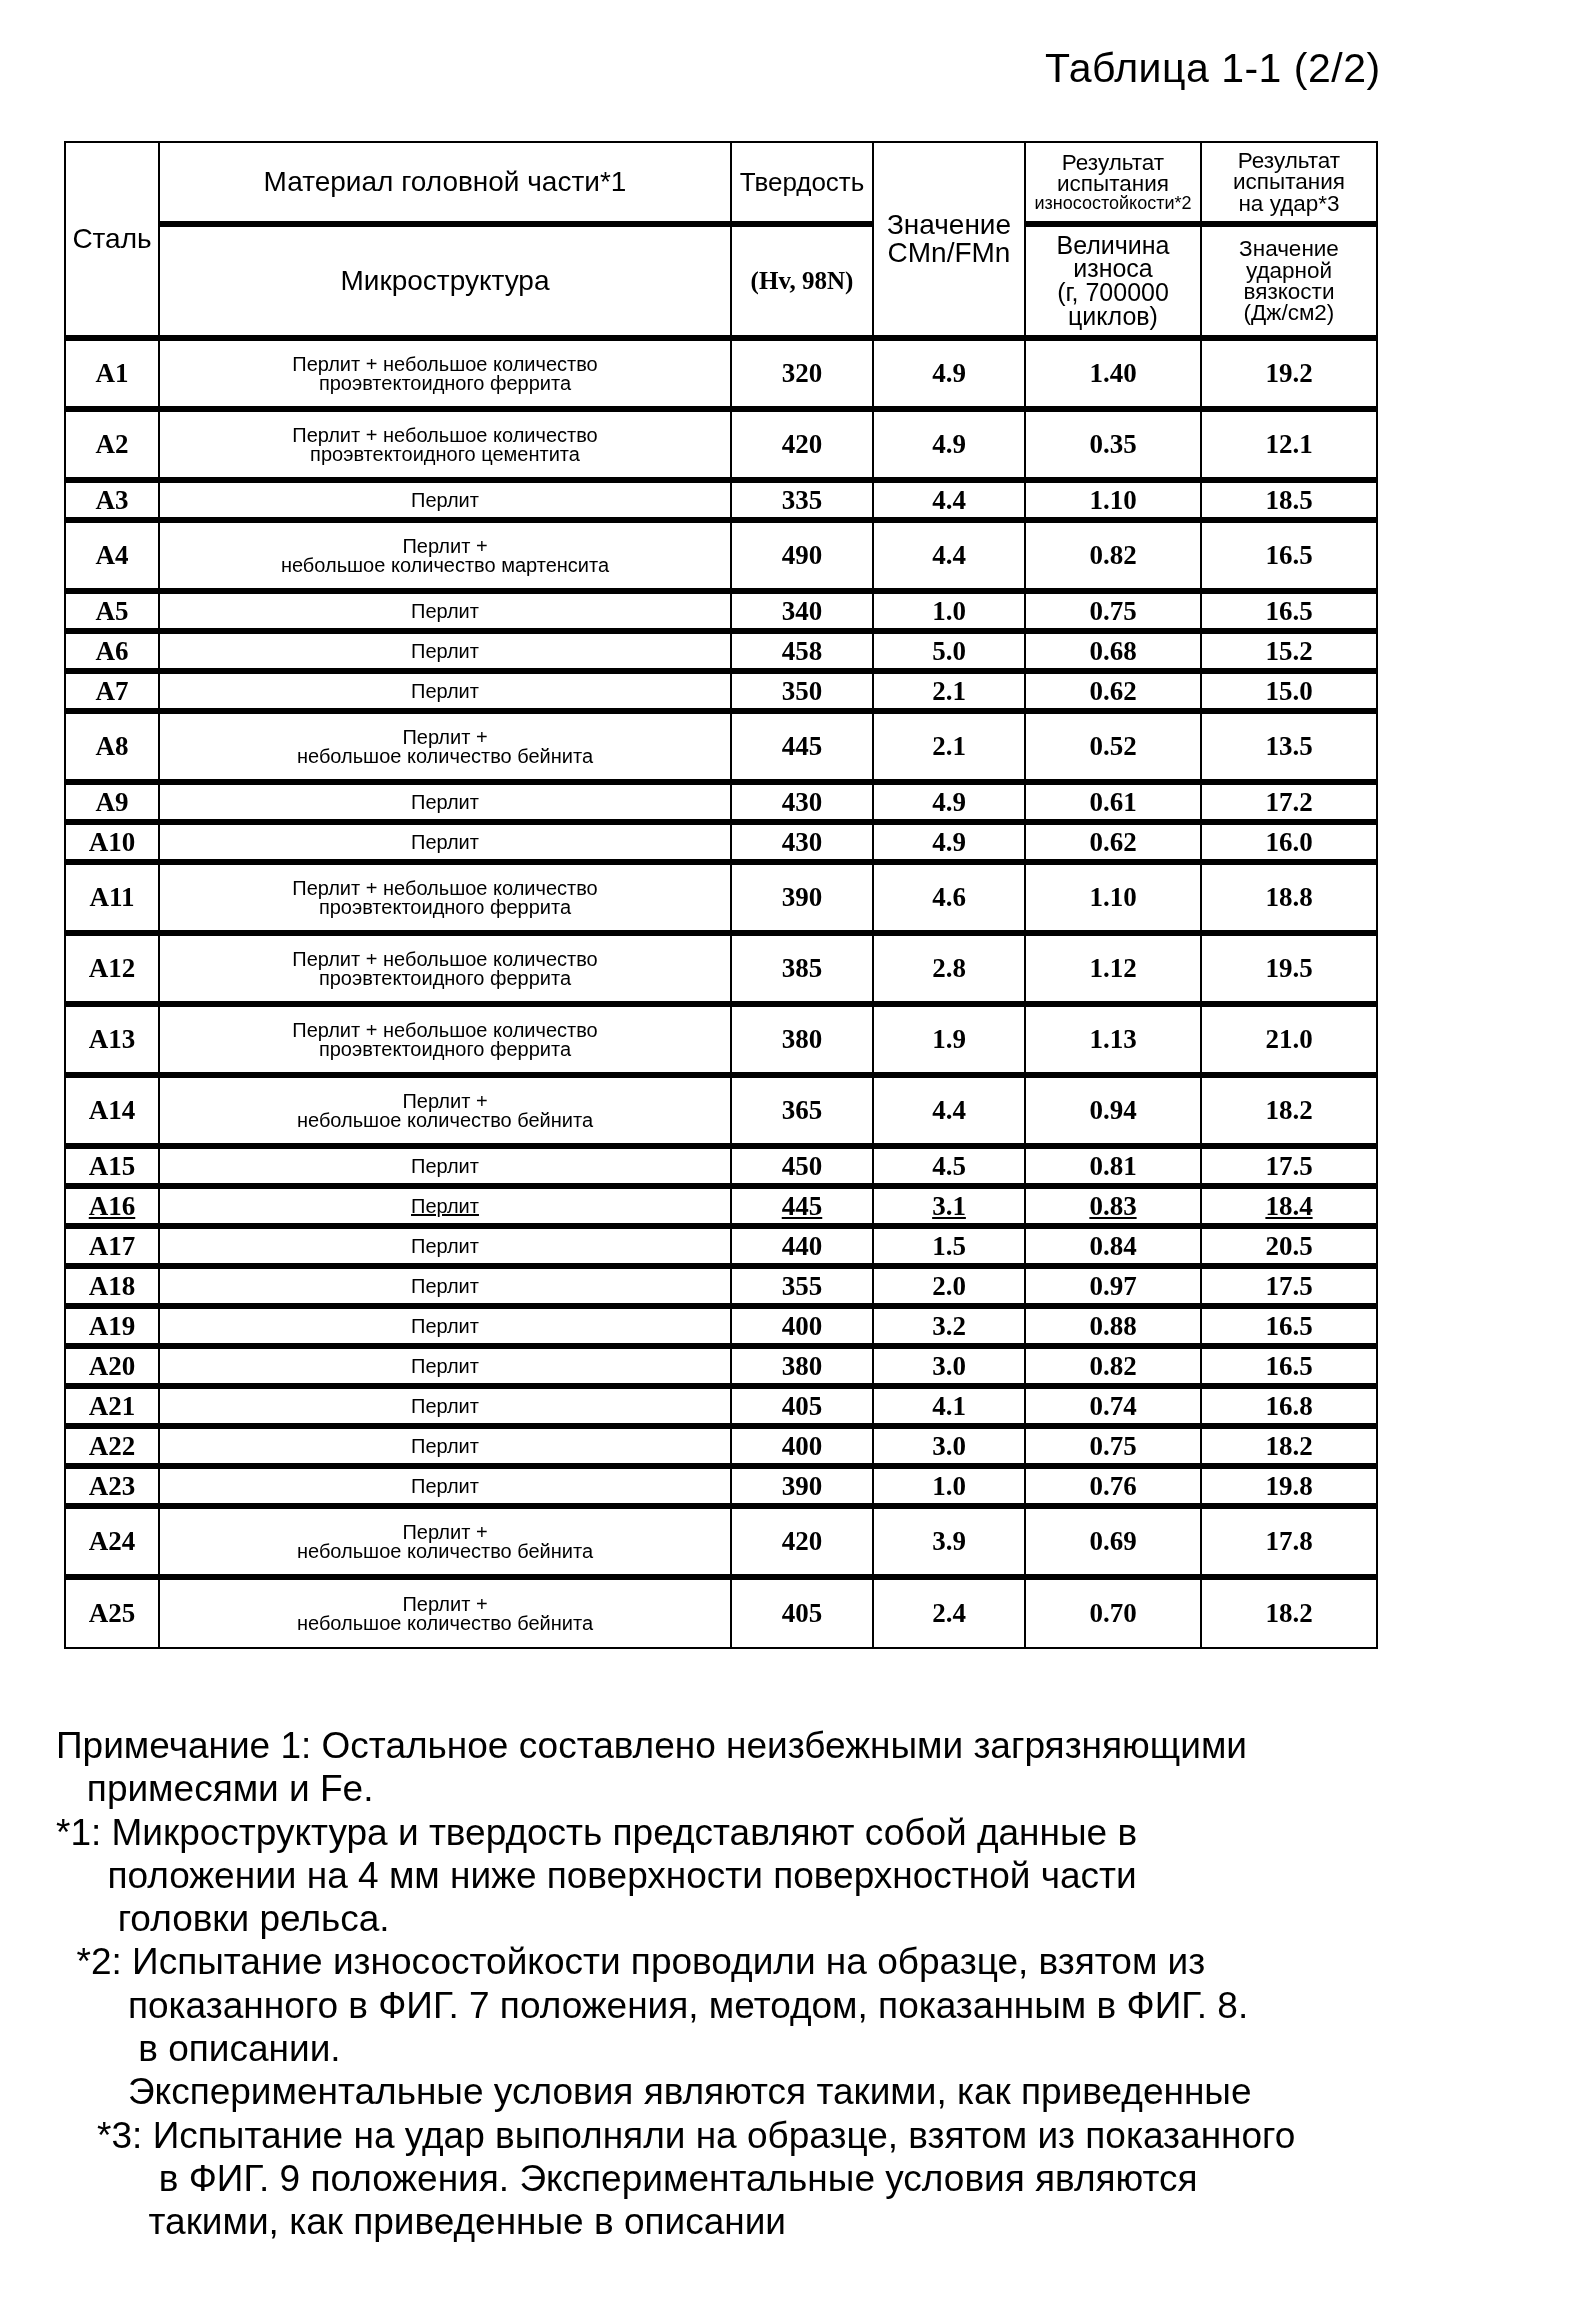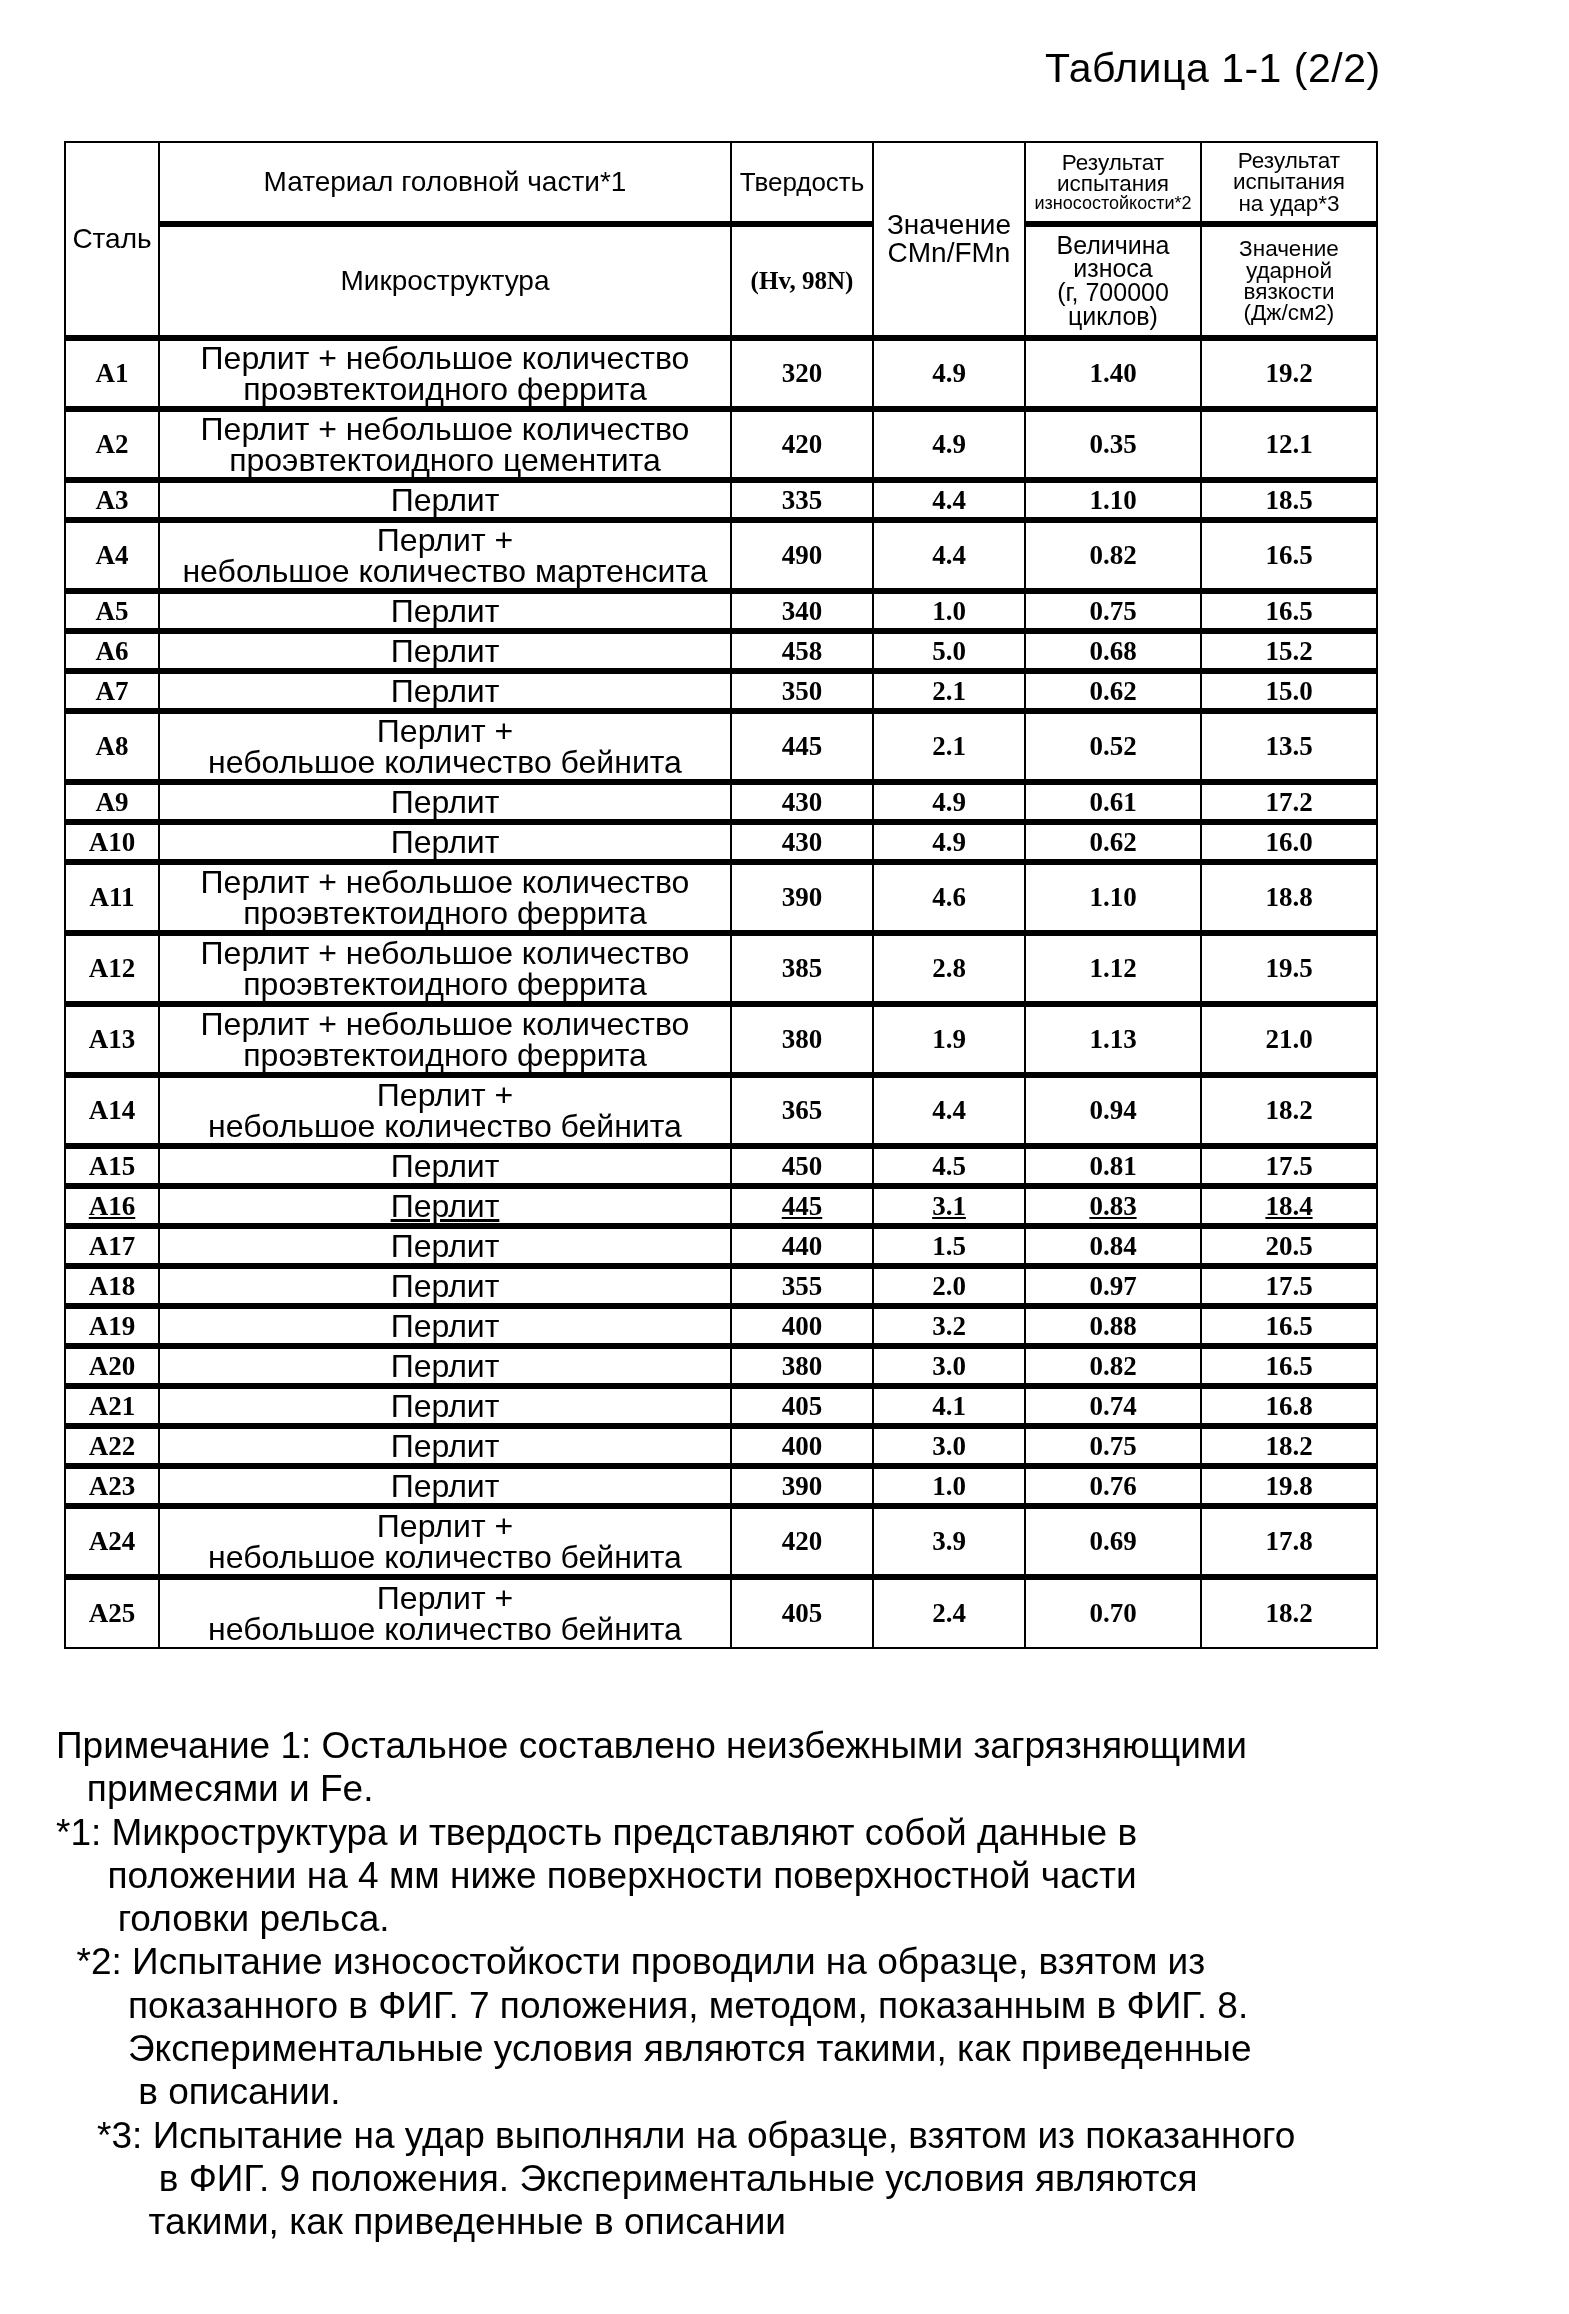--- a/index.html
+++ b/index.html
@@ -4,21 +4,21 @@
 <style>
   html,body{margin:0;padding:0;background:#fff;}
   body{width:1569px;height:2314px;position:relative;font-family:"Liberation Sans",sans-serif;color:#000;overflow:hidden;}
   .title{position:absolute;left:1029px;top:45px;font-size:41px;letter-spacing:0.5px;margin-left:16px;}
   table.main{position:absolute;left:64px;top:141px;width:1312px;border-collapse:collapse;table-layout:fixed;}
   table.main td{border:2.8px solid #000;text-align:center;vertical-align:middle;padding:0 3.7px;}
   .hd{font-family:"Liberation Sans",sans-serif;font-size:28px;line-height:1.0;}
   .hd-sm{font-size:22.5px;line-height:0.95;}
   .hd-xs{font-size:18px;}
   .serif{font-family:"Liberation Serif",serif;font-weight:bold;font-size:27px;}
-  .micro{font-family:"Liberation Sans",sans-serif;font-size:32px;line-height:0.95;}
+  .micro{font-family:"Liberation Sans",sans-serif;font-size:20px;line-height:0.95;}
   tr.thick td{border-top:6.6px solid #000;}
   .notes{position:absolute;left:56px;top:1724px;width:1480px;font-size:37px;line-height:1.17;}
   .notes div{white-space:pre;}
 </style>
 </head>
 <body>
 
 <div class="title">Таблица 1-1 (2/2)</div>
 
 <table class="main">
@@ -332,19 +332,19 @@
 </table>
 
 <div class="notes" id="notes">
     <div>Примечание 1: Остальное составлено неизбежными загрязняющими</div>
     <div>   примесями и Fe.</div>
     <div>*1: Микроструктура и твердость представляют собой данные в</div>
     <div>     положении на 4 мм ниже поверхности поверхностной части</div>
     <div>      головки рельса.</div>
     <div>  *2: Испытание износостойкости проводили на образце, взятом из</div>
     <div>       показанного в ФИГ. 7 положения, методом, показанным в ФИГ. 8.</div>
+    <div>        в описании.</div>
     <div>       Экспериментальные условия являются такими, как приведенные</div>
-    <div>        в описании.</div>
     <div>    *3: Испытание на удар выполняли на образце, взятом из показанного</div>
     <div>          в ФИГ. 9 положения. Экспериментальные условия являются</div>
     <div>         такими, как приведенные в описании</div>
   </div>
 
 
 </body></html>

